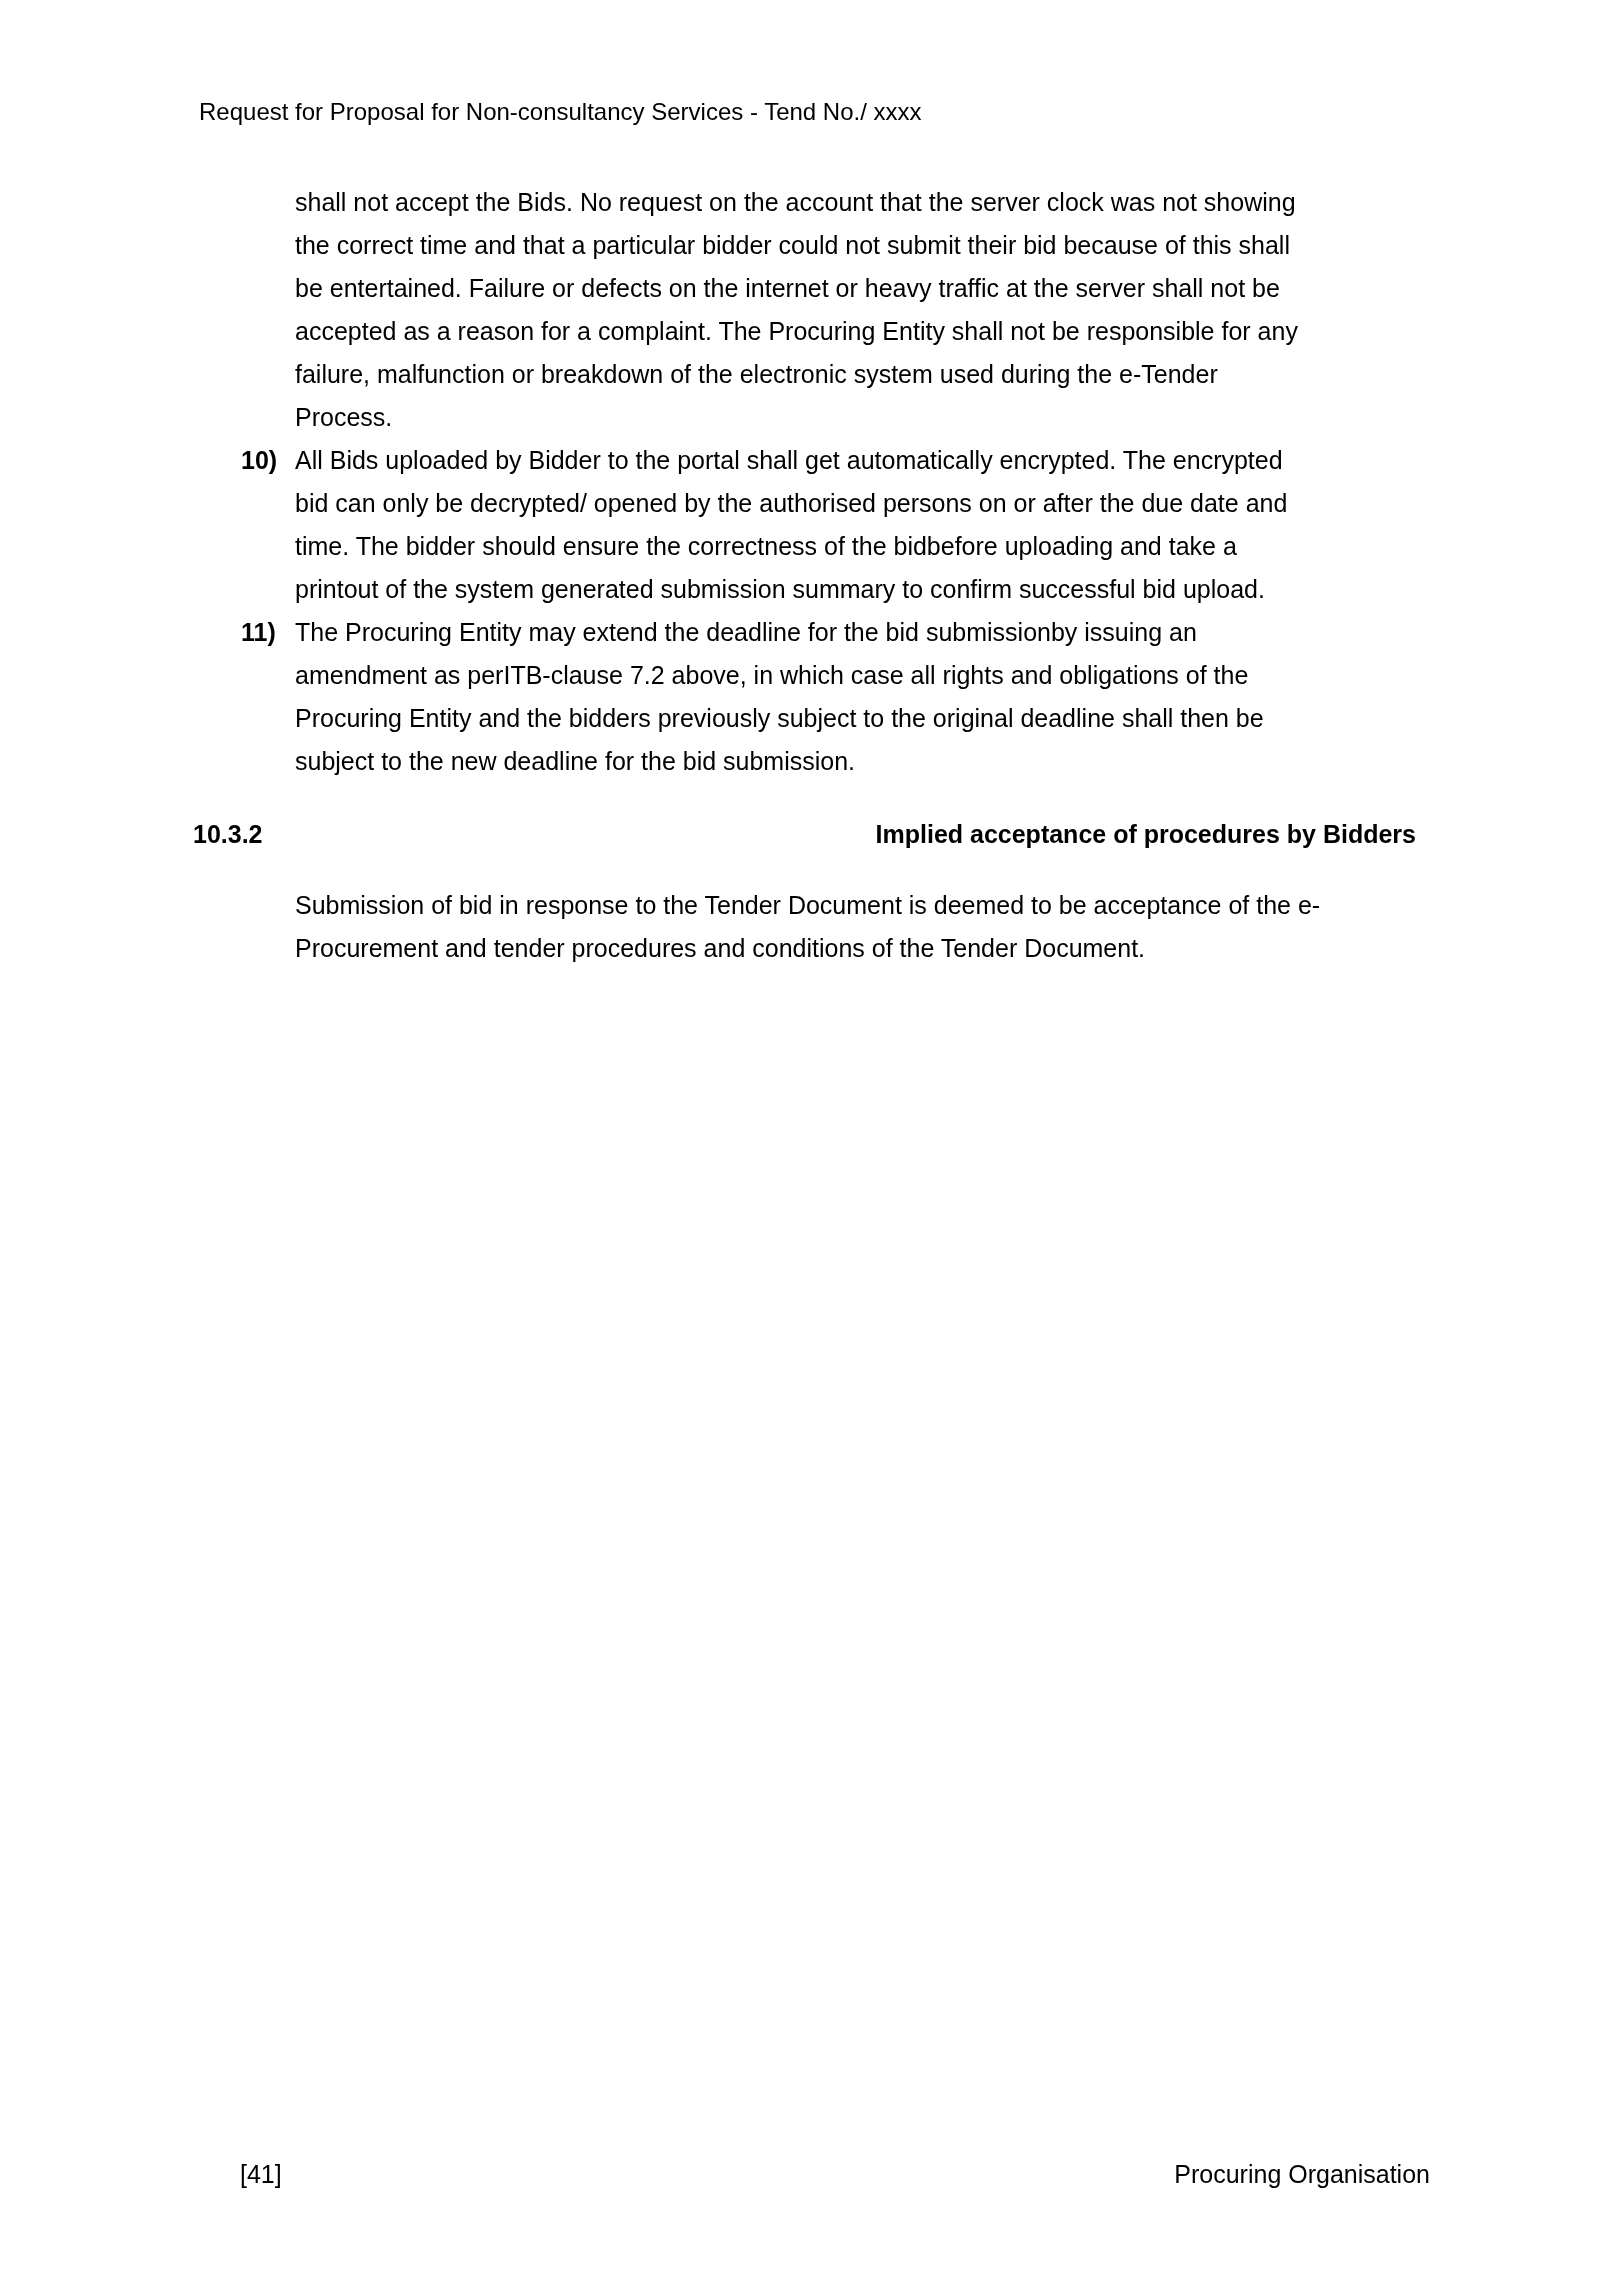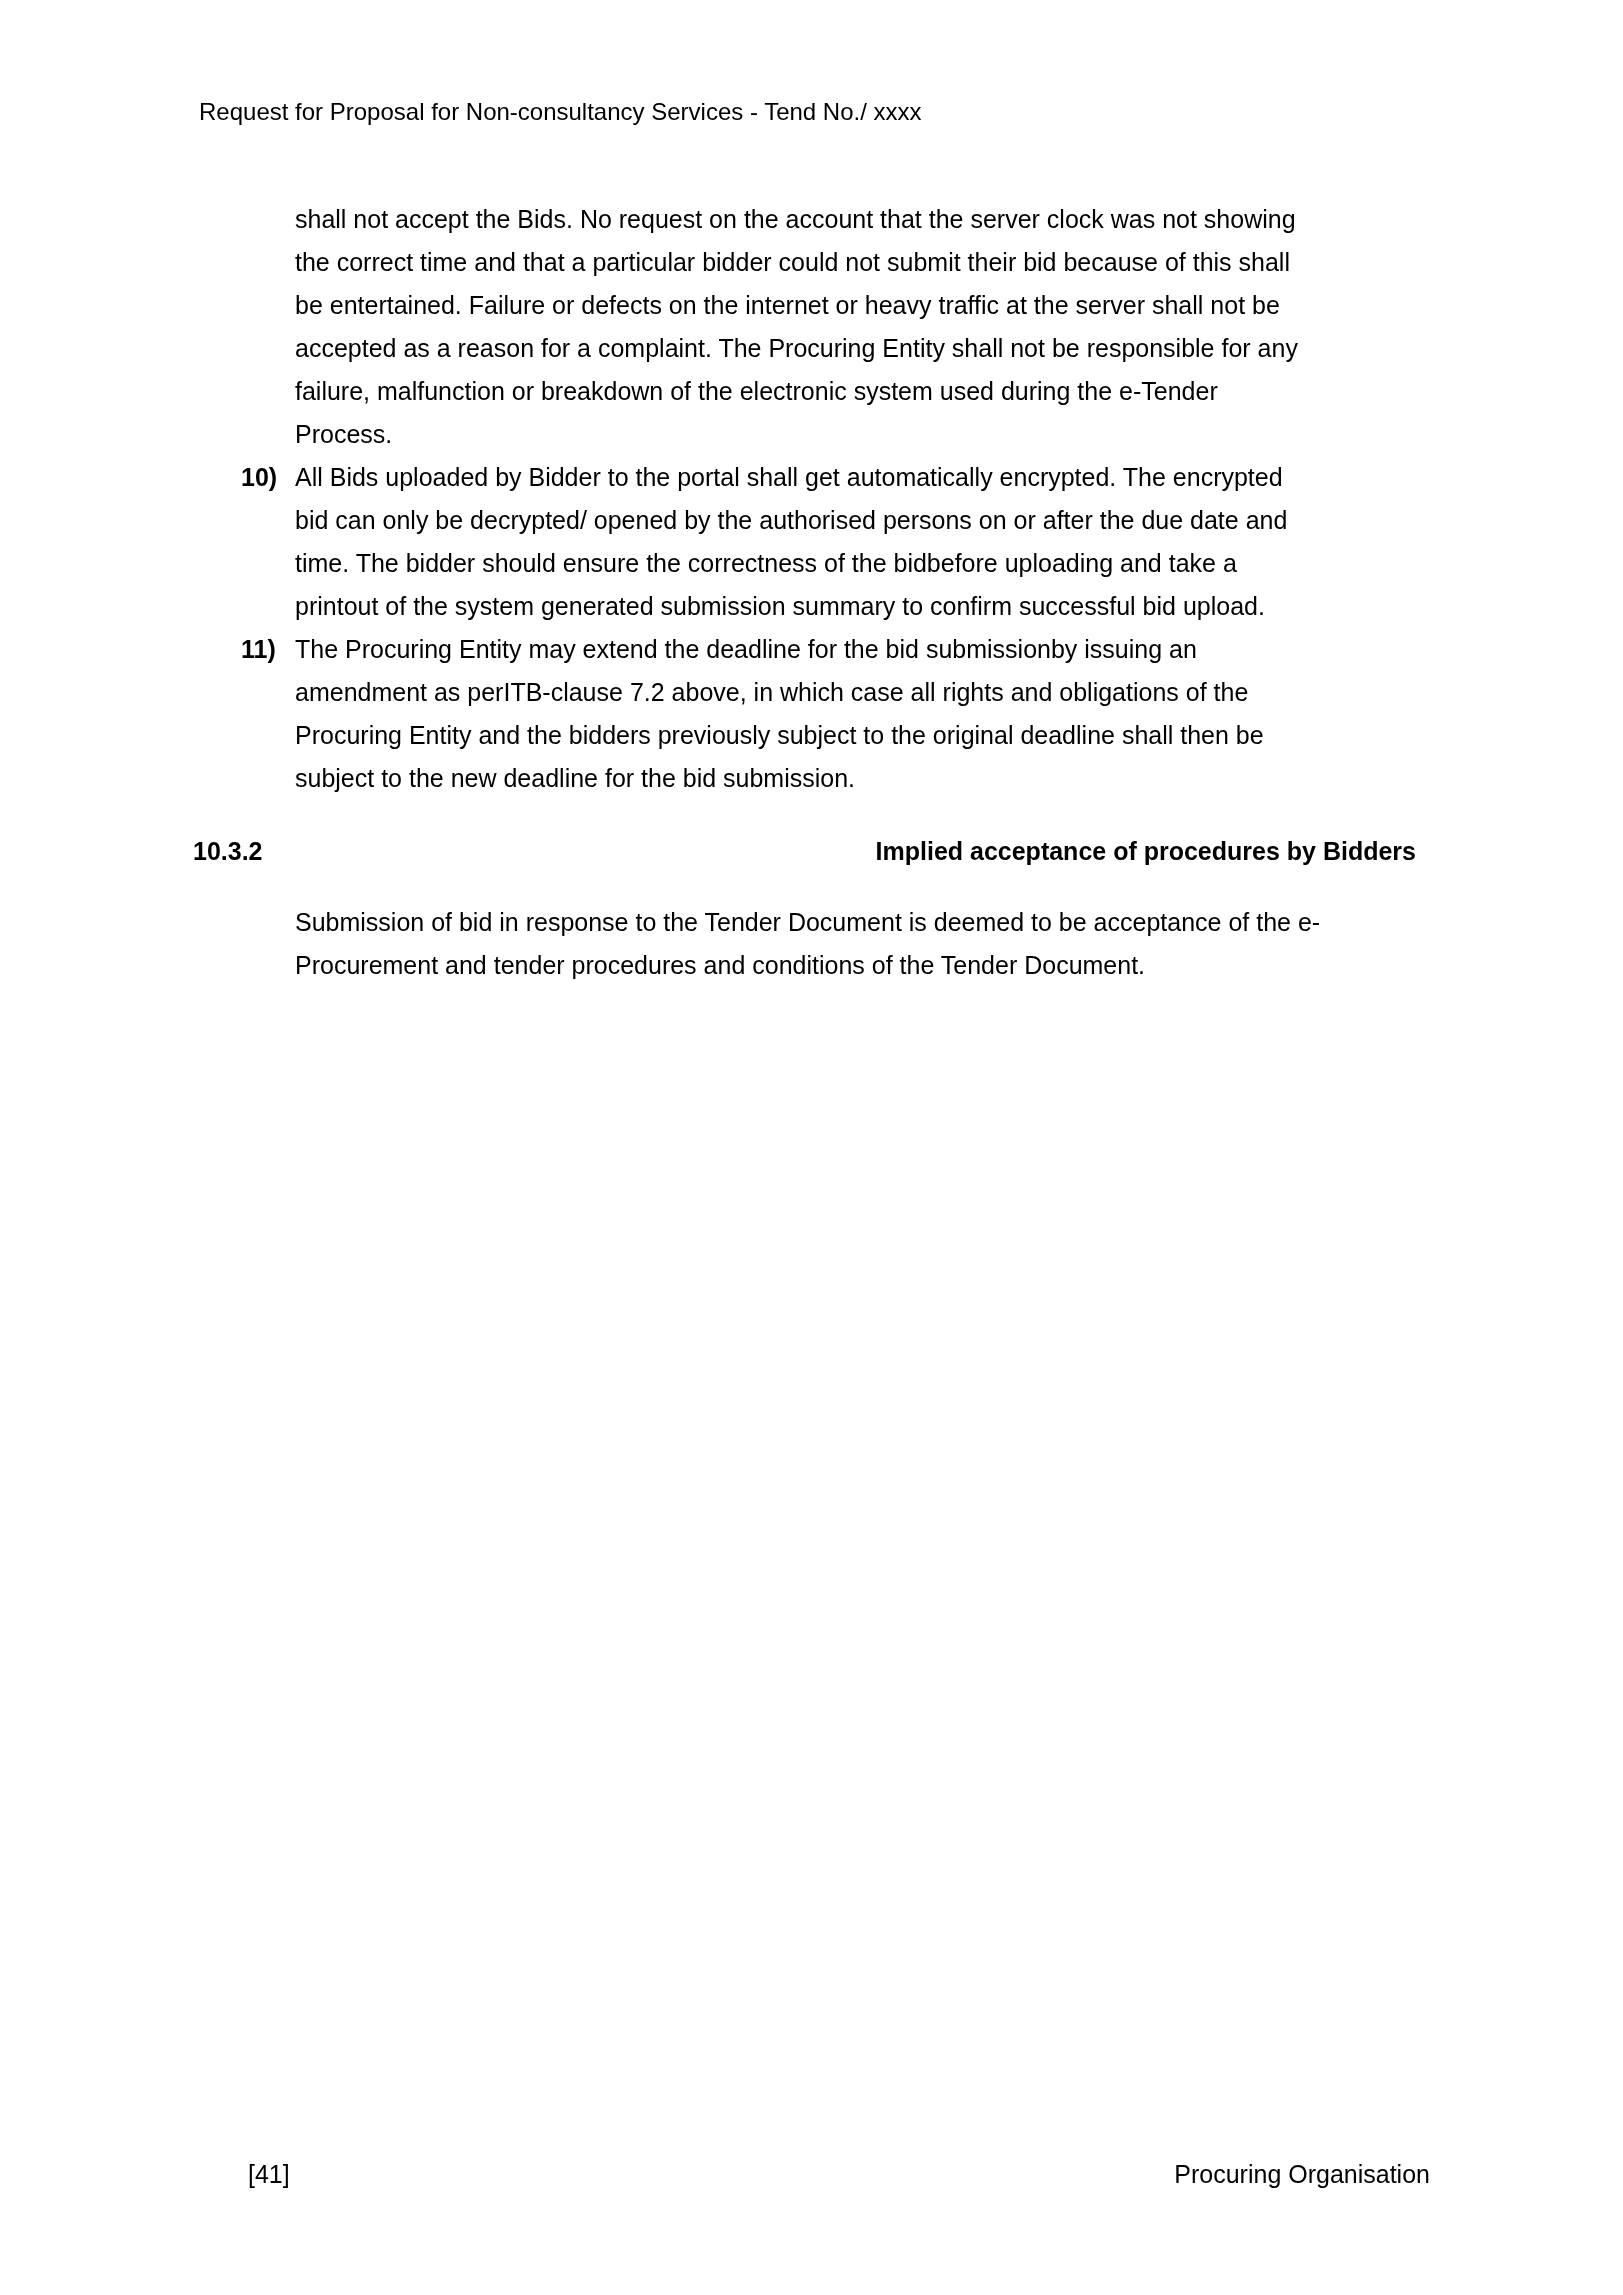--- a/index.html
+++ b/index.html
@@ -22,21 +22,21 @@
     top: 97px;
     font-size: 24px;
     line-height: 29px;
     white-space: nowrap;
     color: #000000;
     text-align: right;
   }
   .content {
     position: absolute;
     left: 241px;
-    top: 198px;
+    top: 181px;
     width: 1175px;
     font-size: 25px;
     line-height: 43px;
     color: #000000;
   }
   .para {
     padding-left: 54px;
     white-space: pre-line;
   }
   .list-item {
@@ -67,21 +67,21 @@
   .section-title {
     flex: 1;
     white-space: pre-line;
     text-align: right;
   }
   .section-para {
     margin-top: 28px;
   }
   .doc-footer-left {
     position: absolute;
-    left: 248px;
+    left: 240px;
     top: 2159px;
     font-size: 25px;
     line-height: 30px;
   }
   .doc-footer-right {
     position: absolute;
     right: 193px;
     top: 2159px;
     font-size: 25px;
     line-height: 30px;

